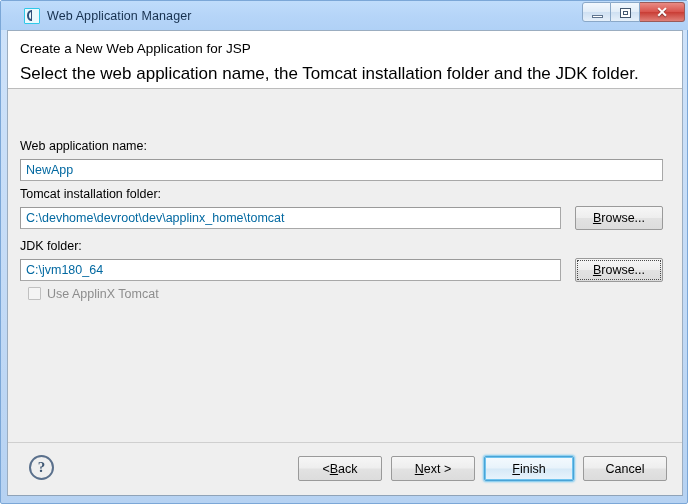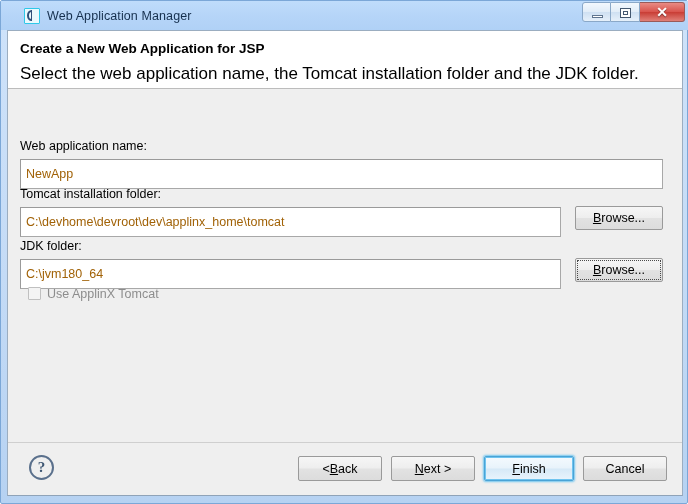--- a/index.html
+++ b/index.html
@@ -161,21 +161,21 @@
     height: 58px;
     box-sizing: border-box;
     background: #ffffff;
     border-bottom: 1px solid #bcbcbc;
   }
   .header-title {
     position: absolute;
     left: 12px;
     top: 10px;
     font-size: 13.5px;
-    font-weight: bold;
+    font-weight: normal;
     color: #000000;
     white-space: nowrap;
   }
   .header-sub {
     position: absolute;
     left: 12px;
     top: 33px;
     font-size: 17px;
     color: #000000;
     white-space: nowrap;
@@ -193,28 +193,28 @@
 
   .field-label {
     position: absolute;
     font-size: 12.5px;
     color: #000000;
     white-space: nowrap;
   }
   .text-input {
     position: absolute;
     box-sizing: border-box;
-    height: 30px;
+    height: 22px;
     background: #ffffff;
     border: 1px solid #a8a8a8;
     border-top-color: #9a9a9a;
     border-left-color: #9a9a9a;
     font-family: "Liberation Sans", sans-serif;
     font-size: 12.5px;
-    color: #a16207;
+    color: #0369a1;
     padding: 0 0 0 5px;
     line-height: 20px;
     outline: none;
   }
 
   
   .btn {
     position: absolute;
     box-sizing: border-box;
     background: linear-gradient(to bottom, #f6f6f6 0%, #eeeeee 48%, #e2e2e2 52%, #dcdcdc 100%);

